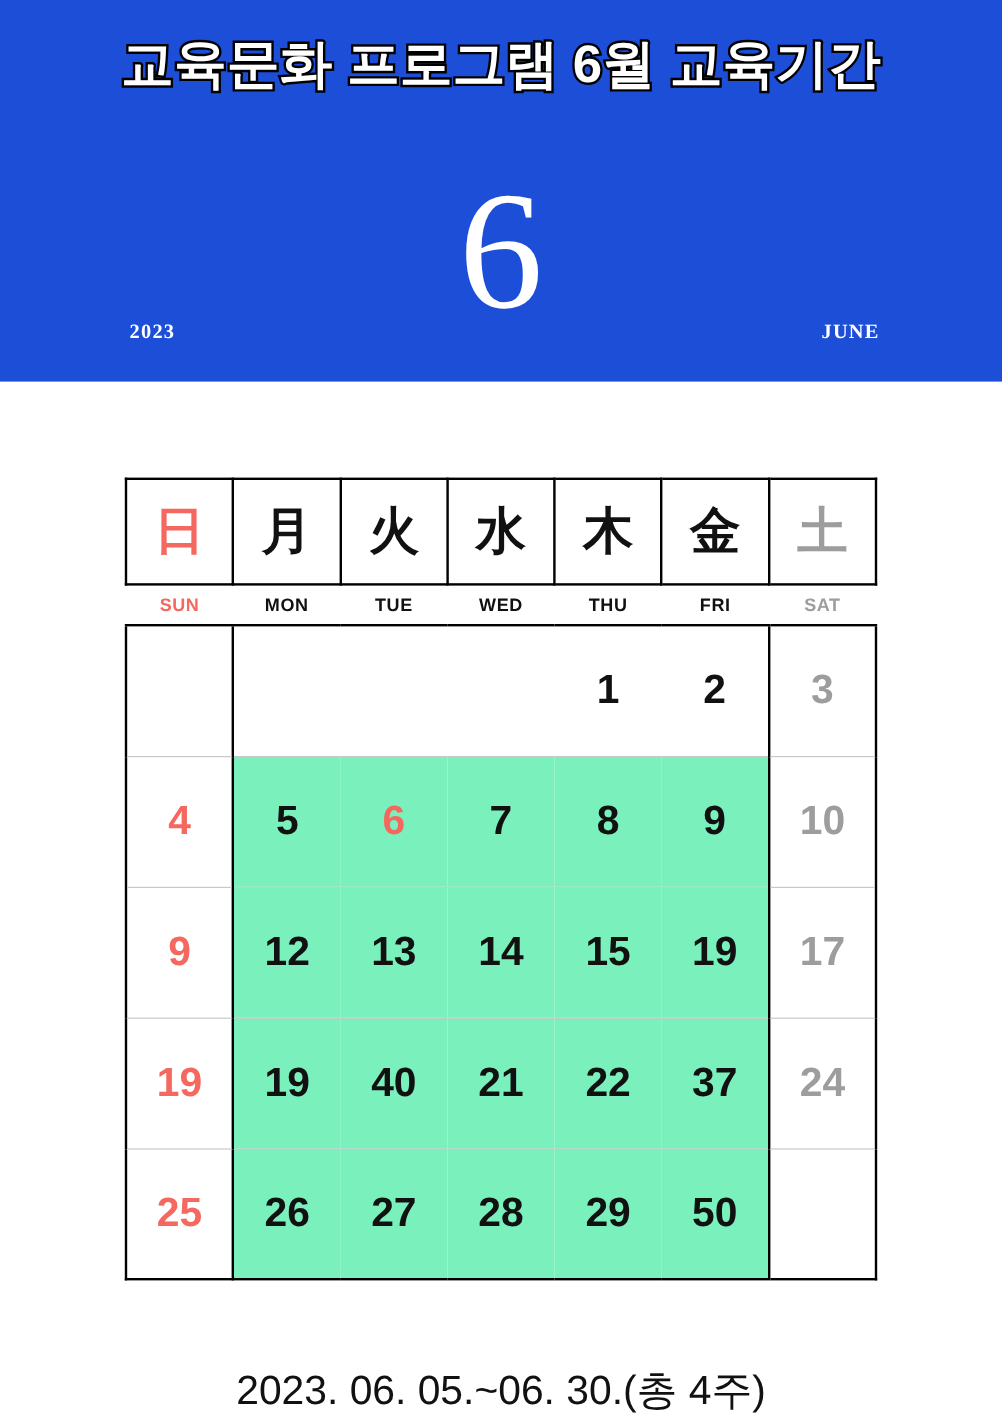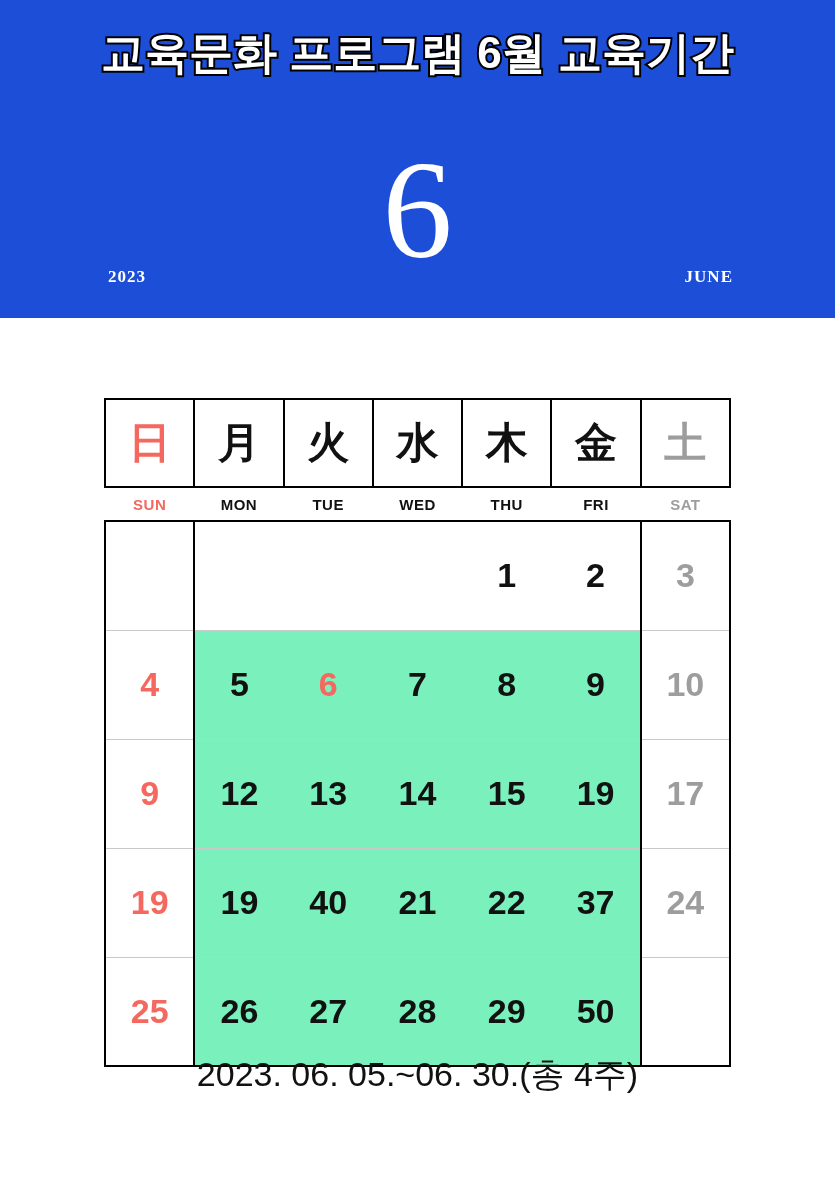--- a/index.html
+++ b/index.html
@@ -137,21 +137,21 @@
   .day-row td.sat { color: #9d9d9d; }
   .day-row td.hl { background: #7af0bd; }
   .day-row td.hl-sun { color: #f4685f; }
   .day-row:first-of-type td { border-top: none; }
   .day-row:last-of-type td { border-bottom: 2px solid #000000; }
 
   
   .caption {
     position: absolute;
     left: 0;
-    top: 1052px;
+    top: 1136px;
     width: 835px;
     text-align: center;
     font-size: 34px;
     font-weight: 400;
     color: #111111;
     font-family: "Liberation Sans", sans-serif;
   }
 </style>
 </head>
 <body>

